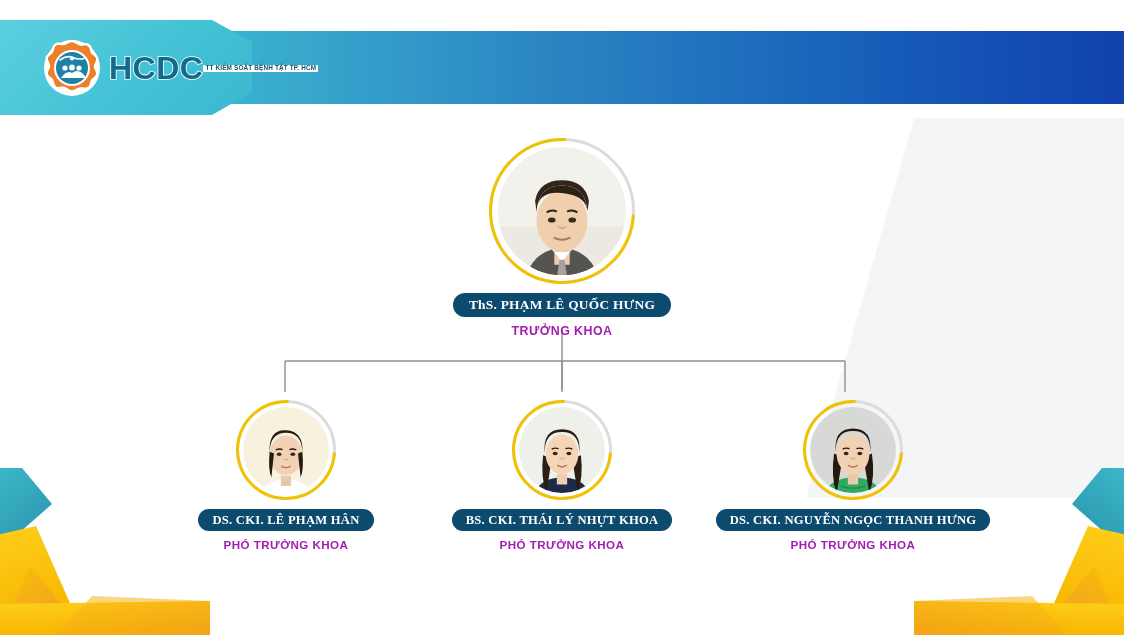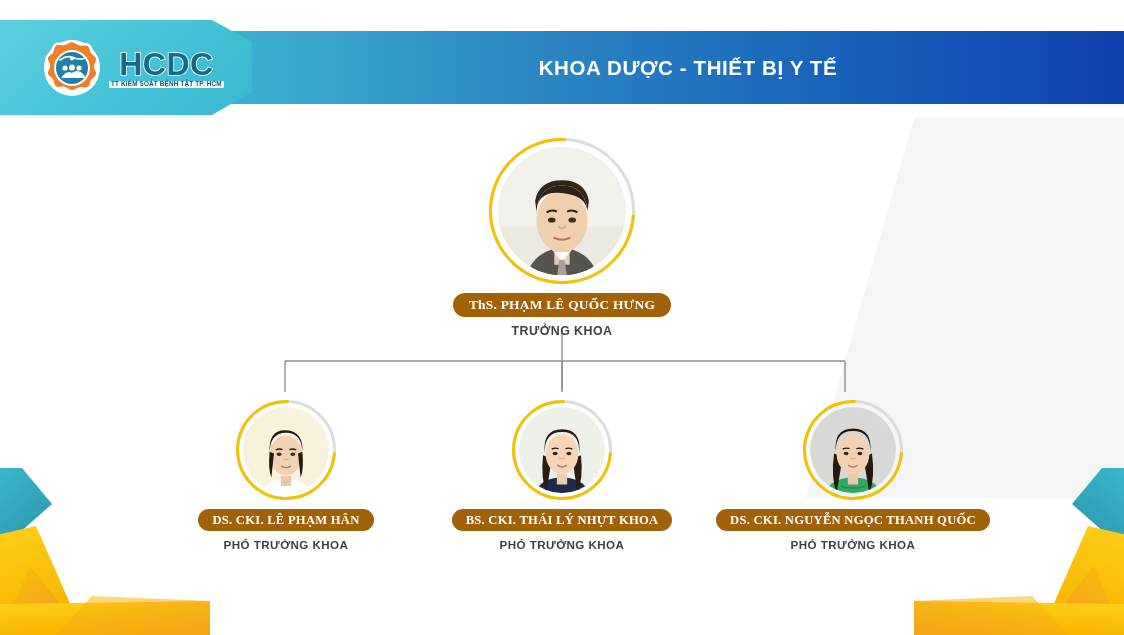--- a/index.html
+++ b/index.html
@@ -94,21 +94,21 @@
     gap: 7px;
   }
   #logo-mark {
     position: relative;
     width: 60px;
     height: 60px;
     flex: 0 0 auto;
   }
   #logo-wordmark {
     display: flex;
-    flex-direction: column;
+    flex-direction: row;
     align-items: center;
     line-height: 1;
   }
   #logo-text {
     font-size: 32px;
     font-weight: bold;
     color: #136b8a;
     letter-spacing: .5px;
     -webkit-text-stroke: 1.6px #ffffff;
     paint-order: stroke fill;
@@ -176,39 +176,39 @@
     border-radius: 50%;
     overflow: hidden;
   }
   #node-head .photo { inset: 9px; }
   .sub-node .photo { inset: 7px; }
 
   .photo svg { display: block; width: 100%; height: 100%; }
 
   .name-badge {
     margin-top: 9px;
-    background: #a16207;
+    background: #0c4a6e;
     color: #ffffff;
     border-radius: 11px;
     padding: 3.5px 14px;
     font-family: "Liberation Serif", serif;
     font-weight: bold;
     font-size: 12.6px;
     letter-spacing: .25px;
     white-space: nowrap;
     text-align: left;
   }
   #node-head .name-badge {
     font-size: 13.4px;
     padding: 4px 16px;
     border-radius: 12px;
   }
   .role-label {
     margin-top: 7px;
-    color: #404040;
+    color: #a21caf;
     font-size: 11.6px;
     font-weight: bold;
     letter-spacing: .45px;
     white-space: nowrap;
     text-align: center;
   }
   #node-head .role-label { font-size: 12.4px; }
 </style>
 </head>
 <body>
@@ -257,21 +257,20 @@
     <polygon points="250,0 188,0 158,36 208,80 250,44" fill="url(#tealGradR)"></polygon>
     <polygon points="270,167 270,80 174,58 126,167" fill="url(#yelGradR)"></polygon>
     <polygon points="210,167 180,98 124,167" fill="url(#orgGradR)" opacity=".9"></polygon>
     <polygon points="270,167 270,137 0,133 0,167" fill="url(#yelGradR)"></polygon>
     <polygon points="154,167 118,128 0,133 0,167" fill="url(#orgGradR)" opacity=".55"></polygon>
   </svg>
 
   <div id="header">
     <div id="header-blue"></div>
     <div id="header-teal"></div>
-    <div id="header-title">KHOA DƯỢC - THIẾT BỊ Y TẾ</div>
   </div>
 
   <div id="logo">
     <div id="logo-mark">
       <svg viewBox="0 0 60 60" width="60" height="60">
         <g>
           <circle cx="30" cy="30" r="28" fill="#ffffff"></circle>
           <path d="M30 3
                    c4 0 5 3 8.5 3.6 3.5.6 5.3-1.6 8.2 .6 2.9 2.2 1.6 4.8 3.4 7.4 1.8 2.6 4.8 2.6 5.2 6.2.4 3.6-2.3 4.5-2.3 7.7
                    0 3.2 2.7 4.1 2.3 7.7-.4 3.6-3.4 3.6-5.2 6.2-1.8 2.6-.5 5.2-3.4 7.4-2.9 2.2-4.7 0-8.2 .6C35 50.4 34 53.4 30 53.4
@@ -402,17 +401,17 @@
           <path d="M30 53 q-1-25 20-25 t20 25 q3-28-20-28 t-20 28z" fill="#241810"></path>
           <ellipse cx="42" cy="54" rx="2.8" ry="2" fill="#31231a"></ellipse>
           <ellipse cx="58" cy="54" rx="2.8" ry="2" fill="#31231a"></ellipse>
           <path d="M38 49 q4-2.2 8-.5" stroke="#241810" stroke-width="1.5" fill="none"></path>
           <path d="M54 48.5 q4-1.7 8 .5" stroke="#241810" stroke-width="1.5" fill="none"></path>
           <path d="M47 59 q3 3 6 0" stroke="#d7a585" stroke-width="1.3" fill="none"></path>
           <path d="M45 68 q5 3.5 10 0" stroke="#bb7264" stroke-width="1.7" fill="none" stroke-linecap="round"></path>
         </svg>
       </div>
     </div>
-    <div class="name-badge">DS. CKI. NGUYỄN NGỌC THANH QUỐC</div>
+    <div class="name-badge">DS. CKI. NGUYỄN NGỌC THANH HƯNG</div>
     <div class="role-label">PHÓ TRƯỞNG KHOA</div>
   </div>
 
 </div>
 
 </body></html>

